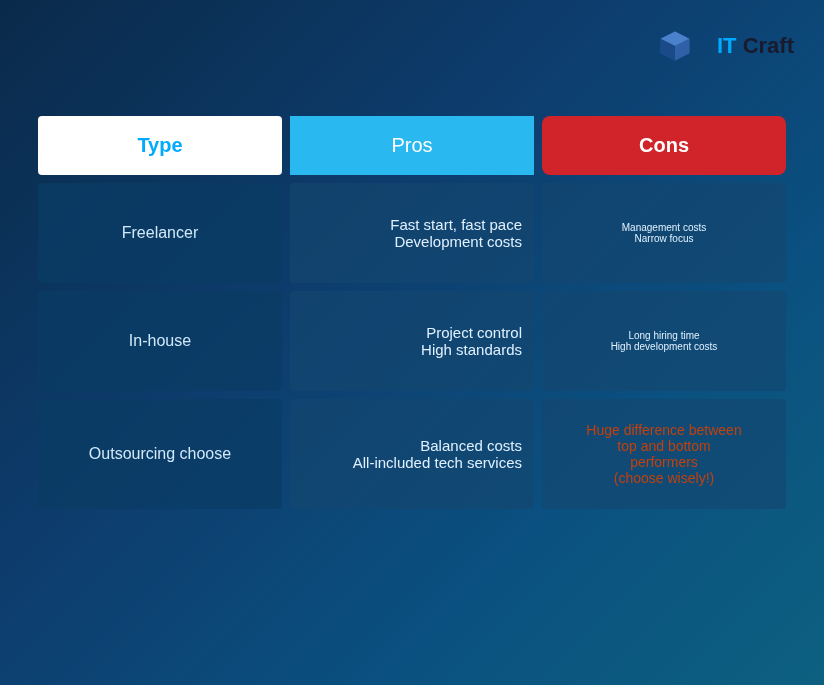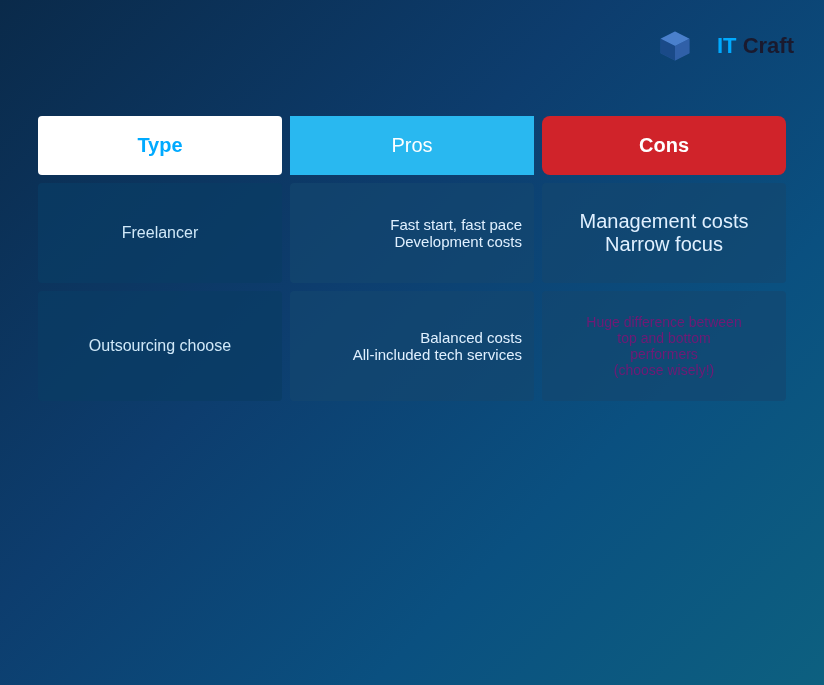--- a/index.html
+++ b/index.html
@@ -91,31 +91,31 @@
       text-align: right;
       padding: 16px 12px;
       border-radius: 4px;
       height: 100px;
       vertical-align: middle;
     }
 
     .cell-cons {
       background: rgba(20, 70, 110, 0.65);
       color: #e0f0ff;
-      font-size: 20px;
+      font-size: 10px;
       text-align: center;
       padding: 16px 12px;
       border-radius: 4px;
       height: 100px;
       vertical-align: middle;
     }
 
     .cell-cons-tall {
       background: rgba(20, 70, 110, 0.65);
-      color: #701a75;
+      color: #c2410c;
       font-size: 14px;
       text-align: center;
       padding: 16px 12px;
       border-radius: 4px;
       height: 110px;
       vertical-align: middle;
     }
   </style>
 </head>
 <body>
@@ -144,20 +144,25 @@
     </thead>
     <tbody>
 
       <tr>
         <td class="cell-type">Freelancer</td>
         <td class="cell-pros">Fast start, fast pace<br>Development costs</td>
         <td class="cell-cons">Management costs<br>Narrow focus</td>
       </tr>
 
 
+      <tr>
+        <td class="cell-type">In-house</td>
+        <td class="cell-pros">Project control<br>High standards</td>
+        <td class="cell-cons">Long hiring time<br>High development costs</td>
+      </tr>
 
       <tr>
         <td class="cell-type">Outsourcing choose</td>
         <td class="cell-pros">Balanced costs<br>All-included tech services</td>
         <td class="cell-cons-tall">Huge difference between<br>top and bottom<br>performers<br>(choose wisely!)</td>
       </tr>
     </tbody>
   </table>
 </div>
 

